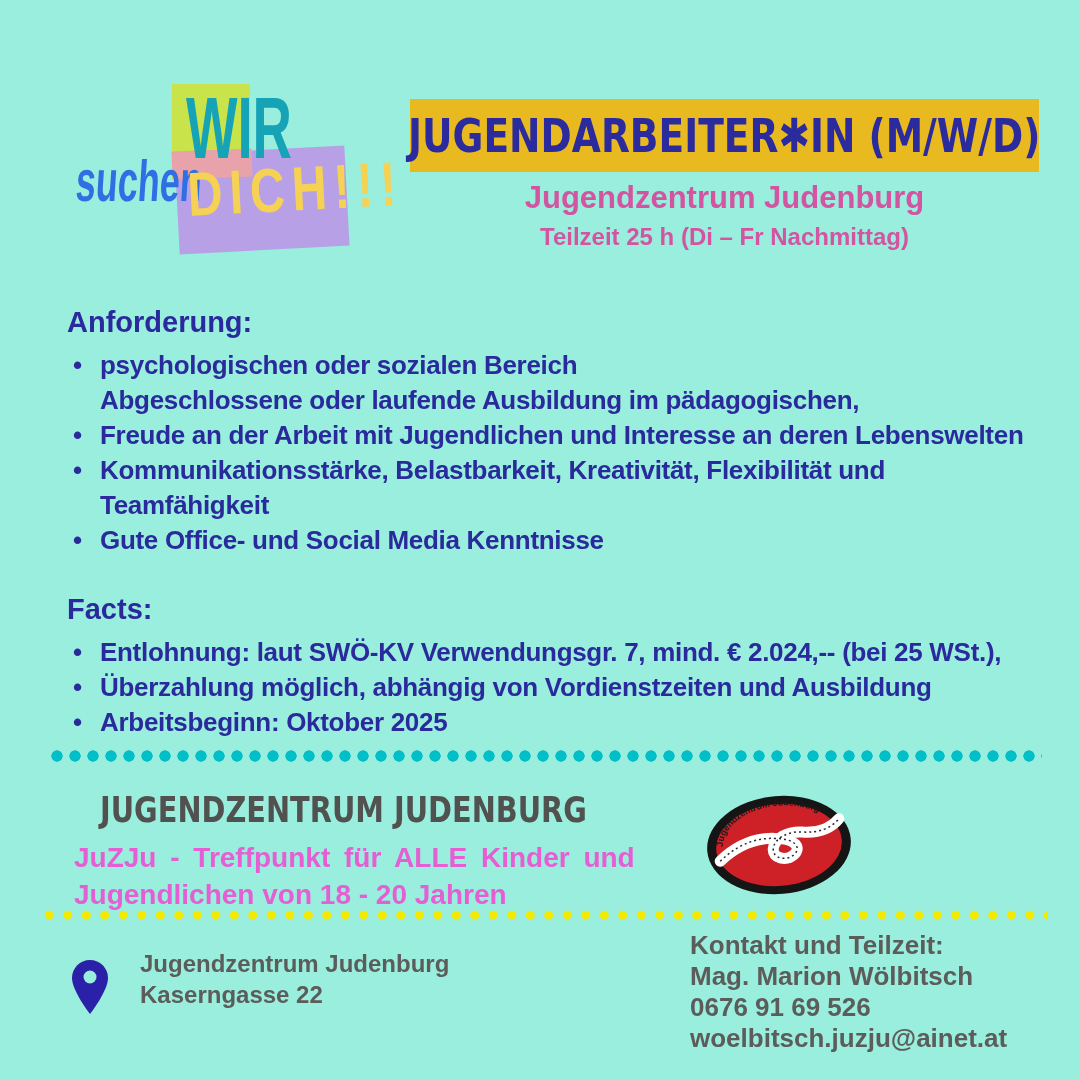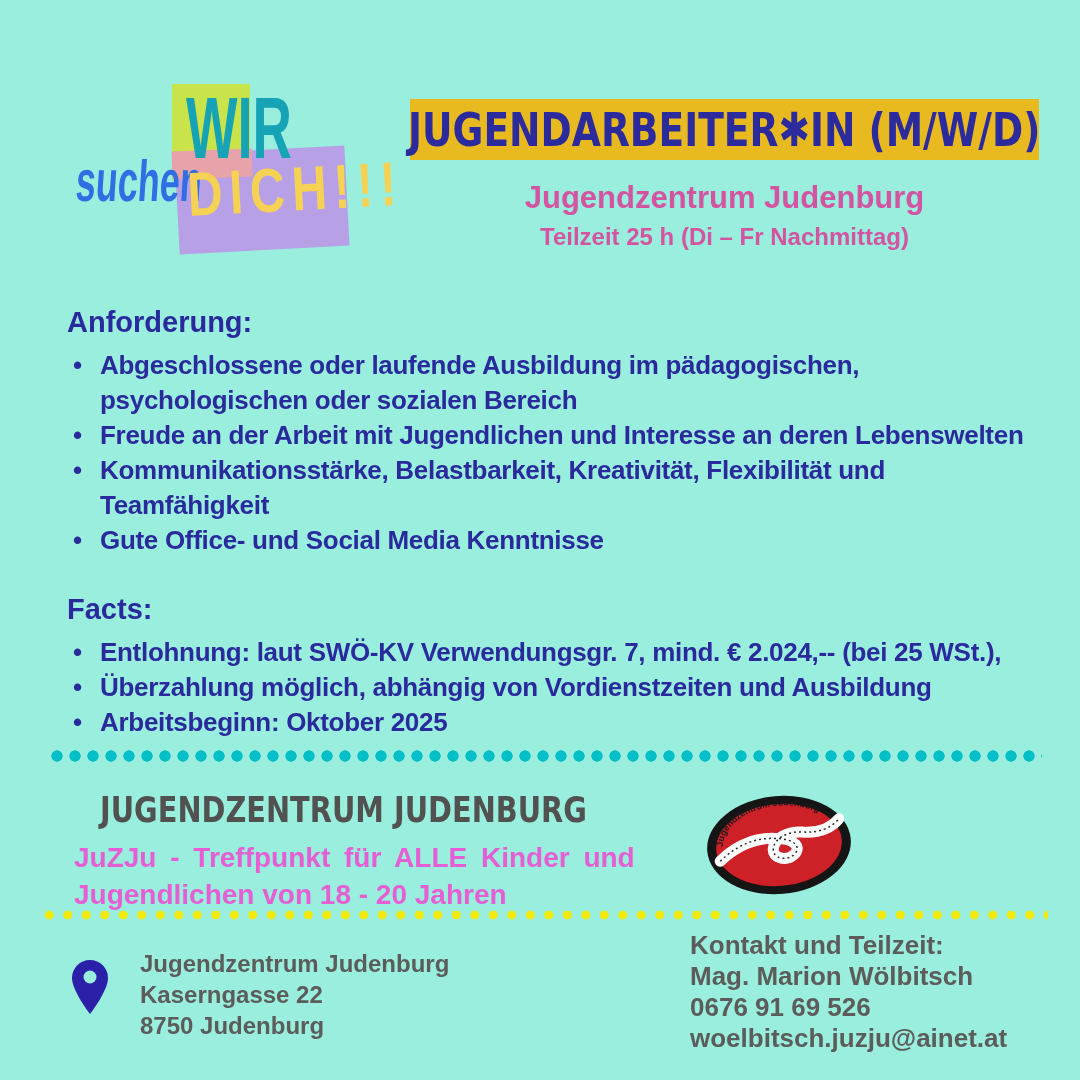--- a/index.html
+++ b/index.html
@@ -25,21 +25,21 @@
     color:#2f6fe3;font-weight:bold;font-size:58px;line-height:58px;
     transform:scaleX(0.62) skewX(-6deg);transform-origin:left top;white-space:nowrap;
   }
   .dich-text{
     position:absolute;left:116px;top:86px;
     color:#f6d254;font-weight:bold;font-size:62px;line-height:62px;letter-spacing:9px;
     transform:rotate(-3deg) scaleX(0.78);transform-origin:left top;white-space:nowrap;
   }
   
   .banner{
-    position:absolute;left:410px;top:99px;width:629px;height:61px;
+    position:absolute;left:410px;top:99px;width:629px;height:73px;
     background:#e9ba20;display:flex;align-items:center;justify-content:center;
   }
   .banner-title{
     color:#2b2b9e;font-weight:bold;font-size:47px;white-space:nowrap;
     transform:scaleX(0.80);transform-origin:center center;
     font-family:"DejaVu Sans", sans-serif;
   }
   .subtitle-wrap{position:absolute;left:410px;width:629px;text-align:center;color:#d354a1;font-weight:bold;}
   .subtitle-org{top:180px;font-size:31px;}
   .subtitle-hours{top:223px;font-size:24px;}
@@ -113,22 +113,22 @@
   <div class="banner">
     <span class="banner-title">JUGENDARBEITER✱IN (M/W/D)</span>
   </div>
   <div class="subtitle-wrap subtitle-org">Jugendzentrum Judenburg</div>
   <div class="subtitle-wrap subtitle-hours">Teilzeit 25 h (Di – Fr Nachmittag)</div>
 
   <div class="section section-anforderung">
     <h2 class="section-heading">Anforderung:</h2>
     <ul class="bullets">
       <li>
+        <span class="line">psychologischen oder sozialen Bereich</span>
         <span class="line">Abgeschlossene oder laufende Ausbildung im pädagogischen,</span>
-        <span class="line">psychologischen oder sozialen Bereich</span>
       </li>
       <li>
         <span class="line">Freude an der Arbeit mit Jugendlichen und Interesse an deren Lebenswelten</span>
       </li>
       <li>
         <span class="line">Kommunikationsstärke, Belastbarkeit, Kreativität, Flexibilität und</span>
         <span class="line">Teamfähigkeit</span>
       </li>
       <li>
         <span class="line">Gute Office- und Social Media Kenntnisse</span>
@@ -173,21 +173,20 @@
     </text>
   </svg>
 
   <svg class="pin" viewBox="0 0 36 54">
     <path d="M18,0 C8,0 0,8 0,18 C0,31 18,54 18,54 C18,54 36,31 36,18 C36,8 28,0 18,0 Z" fill="#2a21a8"></path>
     <circle cx="18" cy="17" r="6.5" fill="#99eedd"></circle>
   </svg>
   <div class="address">
     <span>Jugendzentrum Judenburg</span>
     <span>Kaserngasse 22</span>
-    <span>8750 Judenburg</span>
   </div>
 
   <div class="contact">
     <span>Kontakt und Teilzeit:</span>
     <span>Mag. Marion Wölbitsch</span>
     <span>0676 91 69 526</span>
     <span>woelbitsch.juzju@ainet.at</span>
   </div>
 
 </div>

